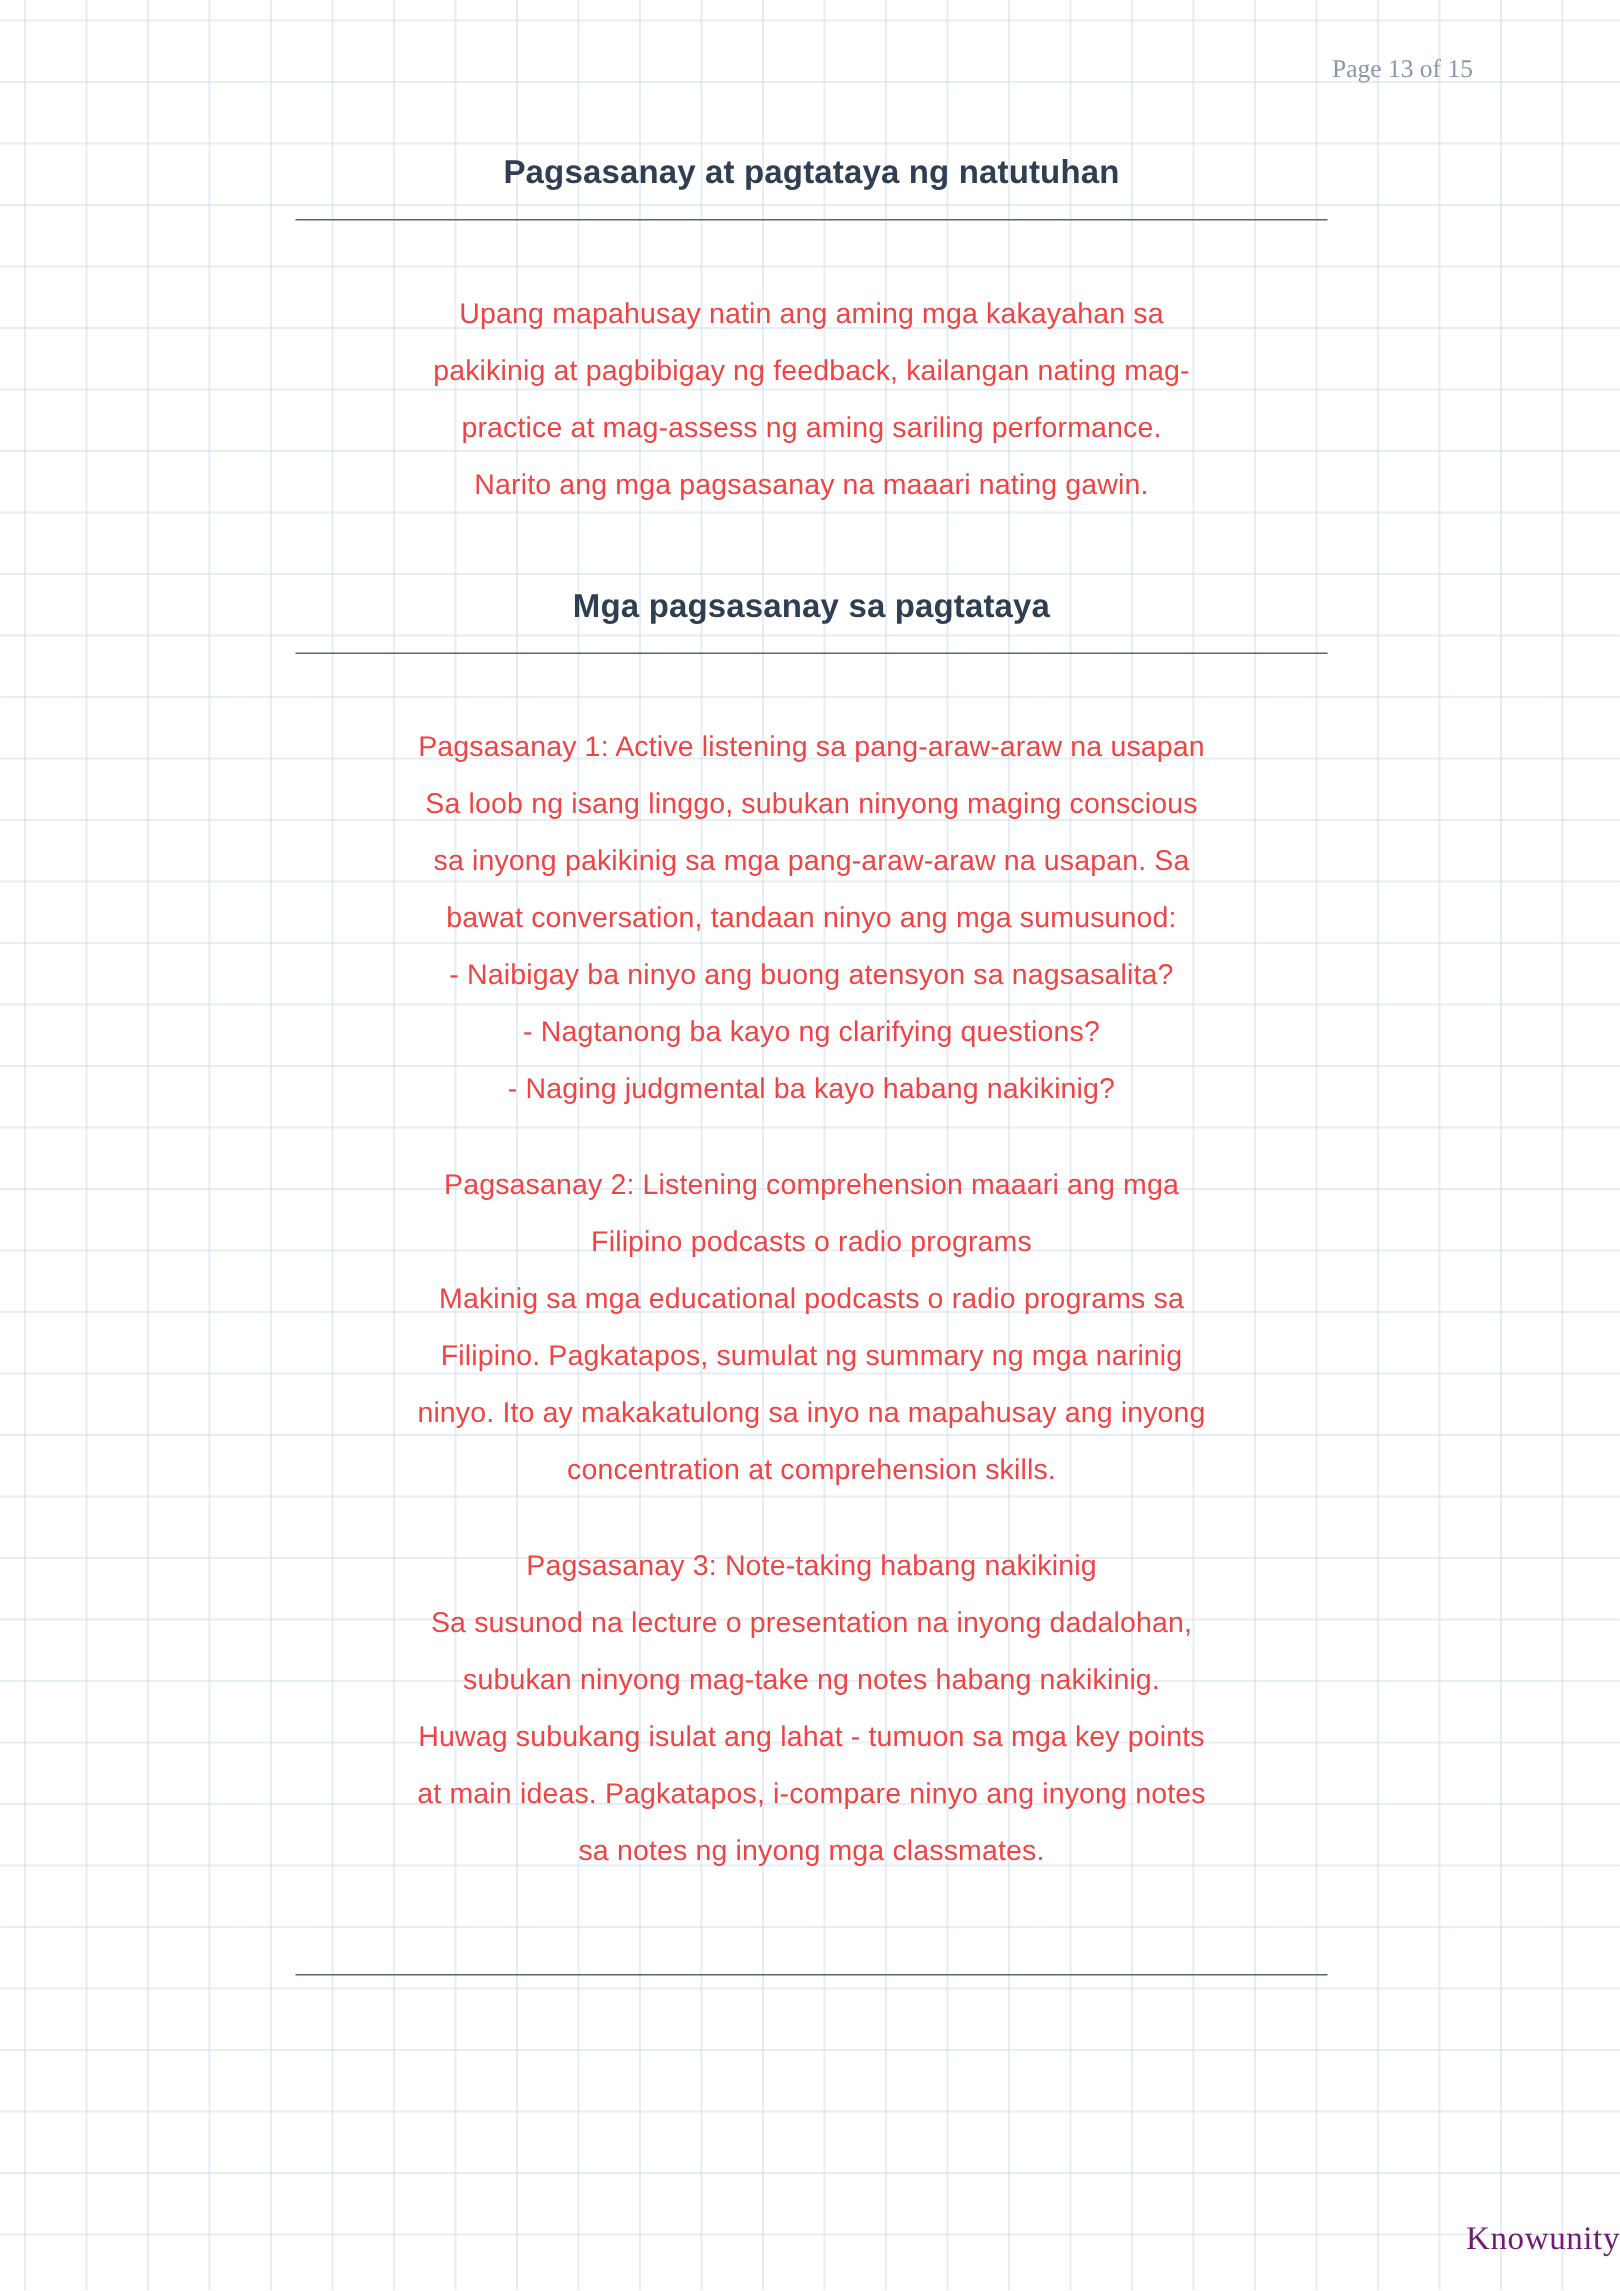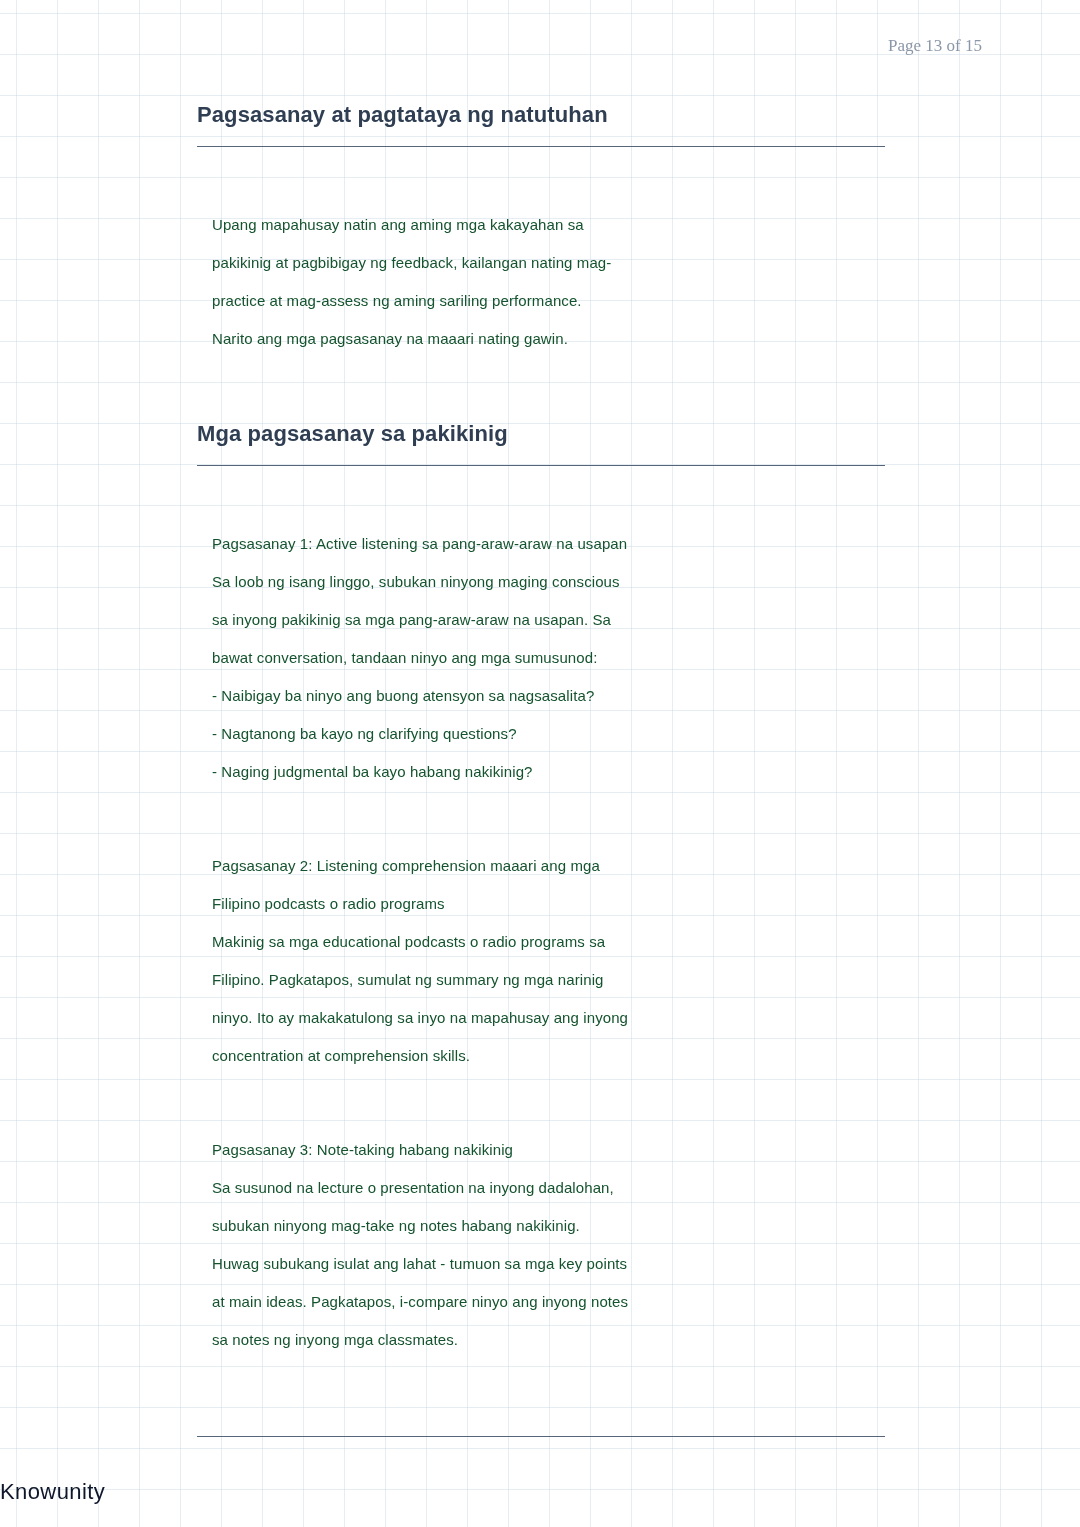--- a/index.html
+++ b/index.html
@@ -32,55 +32,57 @@
     right: 98px;
     font-family: "Liberation Serif", "DejaVu Serif", serif;
     font-size: 17px;
     color: #8b97a8;
   }
   .content {
     position: absolute;
     top: 100px;
     left: 197px;
     width: 688px;
+    text-align: center;
   }
   .section-heading {
     margin: 0;
     font-size: 22px;
     font-weight: 700;
     color: #2f3e52;
     letter-spacing: 0.1px;
     line-height: 30px;
   }
   .heading-rule {
     border: none;
     border-top: 1.5px solid #56657a;
     margin: 16px 0 0 0;
     width: 100%;
   }
   .body-paragraph {
-    margin: 15px;
-    font-size: 15px;
+    margin: 0;
+    font-size: 19px;
     line-height: 38px;
-    color: #14532d;
+    color: #ef4444;
     white-space: pre-line;
     letter-spacing: 0.1px;
   }
   .gap-after-rule   { height: 44px; }
   .gap-paragraph    { height: 26px; }
   .gap-before-head  { height: 46px; }
   .footer {
     position: absolute;
     left: 0;
     right: 0;
     bottom: 22px;
-    text-align: left;
+    text-align: right;
     font-size: 22px;
-    color: #0f172a;
+    color: #701a75;
     letter-spacing: 0.4px;
+    font-family: Liberation Serif, serif;
   }
 </style>
 </head>
 <body>
 
 <div class="page">
 
   <div class="grid-overlay"></div>
 
   <div class="page-number">Page 13 of 15</div>
@@ -90,21 +92,21 @@
     <h2 class="section-heading">Pagsasanay at pagtataya ng natutuhan</h2>
     <hr class="heading-rule">
     <div class="gap-after-rule"></div>
 
     <p class="body-paragraph">Upang mapahusay natin ang aming mga kakayahan sa
 pakikinig at pagbibigay ng feedback, kailangan nating mag-
 practice at mag-assess ng aming sariling performance.
 Narito ang mga pagsasanay na maaari nating gawin.</p>
 
     <div class="gap-before-head"></div>
-    <h2 class="section-heading">Mga pagsasanay sa pakikinig</h2>
+    <h2 class="section-heading">Mga pagsasanay sa pagtataya</h2>
     <hr class="heading-rule">
     <div class="gap-after-rule"></div>
 
     <p class="body-paragraph">Pagsasanay 1: Active listening sa pang-araw-araw na usapan
 Sa loob ng isang linggo, subukan ninyong maging conscious
 sa inyong pakikinig sa mga pang-araw-araw na usapan. Sa
 bawat conversation, tandaan ninyo ang mga sumusunod:
 - Naibigay ba ninyo ang buong atensyon sa nagsasalita?
 - Nagtanong ba kayo ng clarifying questions?
 - Naging judgmental ba kayo habang nakikinig?</p>

